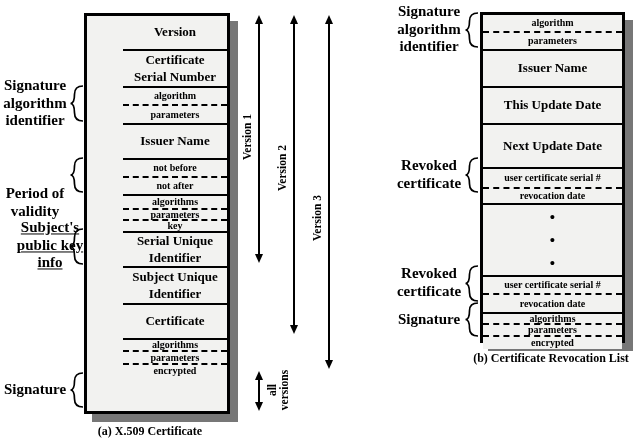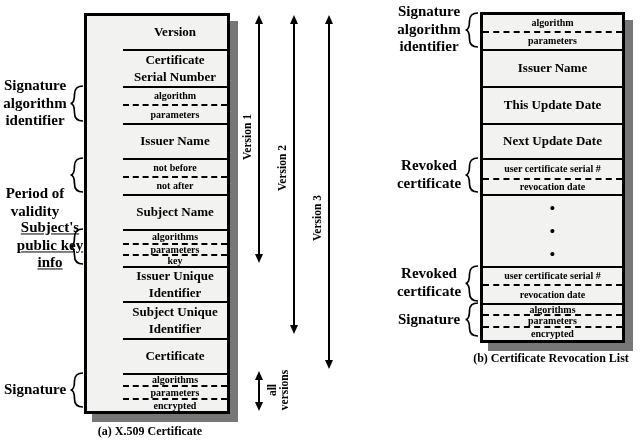--- a/index.html
+++ b/index.html
@@ -46,25 +46,24 @@
 
   <div class="fbox" style="left:84px;top:13px;width:146px;height:401px;padding-left:36px;">
     <div class="row large b-solid" style="height:35px">Version</div>
     <div class="row large b-solid" style="height:37px">Certificate
 Serial Number</div>
     <div class="row small b-dash" style="height:18px">algorithm</div>
     <div class="row small b-solid" style="height:19px">parameters</div>
     <div class="row large b-solid" style="height:35px">Issuer Name</div>
     <div class="row small b-dash" style="height:18px">not before</div>
     <div class="row small b-solid" style="height:18px">not after</div>
-    <div class="row large b-solid" style="height:35px">Subject Name</div>
     <div class="row small b-dash" style="height:14px">algorithms</div>
     <div class="row small b-dash" style="height:11px">parameters</div>
     <div class="row small b-solid" style="height:12px">key</div>
-    <div class="row large b-solid" style="height:35px">Issuer Unique
+    <div class="row large b-solid" style="height:35px">Serial Unique
 Identifier</div>
     <div class="row large b-solid" style="height:37px">Subject Unique
 Identifier</div>
     <div class="row large b-solid" style="height:35px">Certificate</div>
     <div class="row small b-dash" style="height:12px">algorithms</div>
     <div class="row small b-dash" style="height:13px">parameters</div>
     <div class="row small" style="height:11px">encrypted</div>
   </div>
 
   <div class="side-label" style="left:0px;top:104px;width:70px;">Signature
@@ -117,21 +116,21 @@
   <div class="vlabel multi" style="left:278px;top:390px">all
 versions</div>
 
   <div class="caption" style="left:150px;top:431px">(a) X.509 Certificate</div>
 
   <div class="fbox" style="left:480px;top:12px;width:145px;height:331px;">
     <div class="row small b-dash" style="height:18px">algorithm</div>
     <div class="row small b-solid" style="height:18px">parameters</div>
     <div class="row large b-solid" style="height:37px">Issuer Name</div>
     <div class="row large b-solid" style="height:37px">This Update Date</div>
-    <div class="row large b-solid" style="height:35px">Next Update Date</div>
+    <div class="row large b-solid" style="height:44px">Next Update Date</div>
     <div class="row small b-dash" style="height:20px">user certificate serial #</div>
     <div class="row small b-solid" style="height:16px">revocation date</div>
     <div class="row dots  b-solid" style="height:72px">•
 •
 •</div>
     <div class="row small b-dash" style="height:18px">user certificate serial #</div>
     <div class="row small b-solid" style="height:19px">revocation date</div>
     <div class="row small b-dash" style="height:11px">algorithms</div>
     <div class="row small b-dash" style="height:12px">parameters</div>
     <div class="row small" style="height:12px">encrypted</div>

